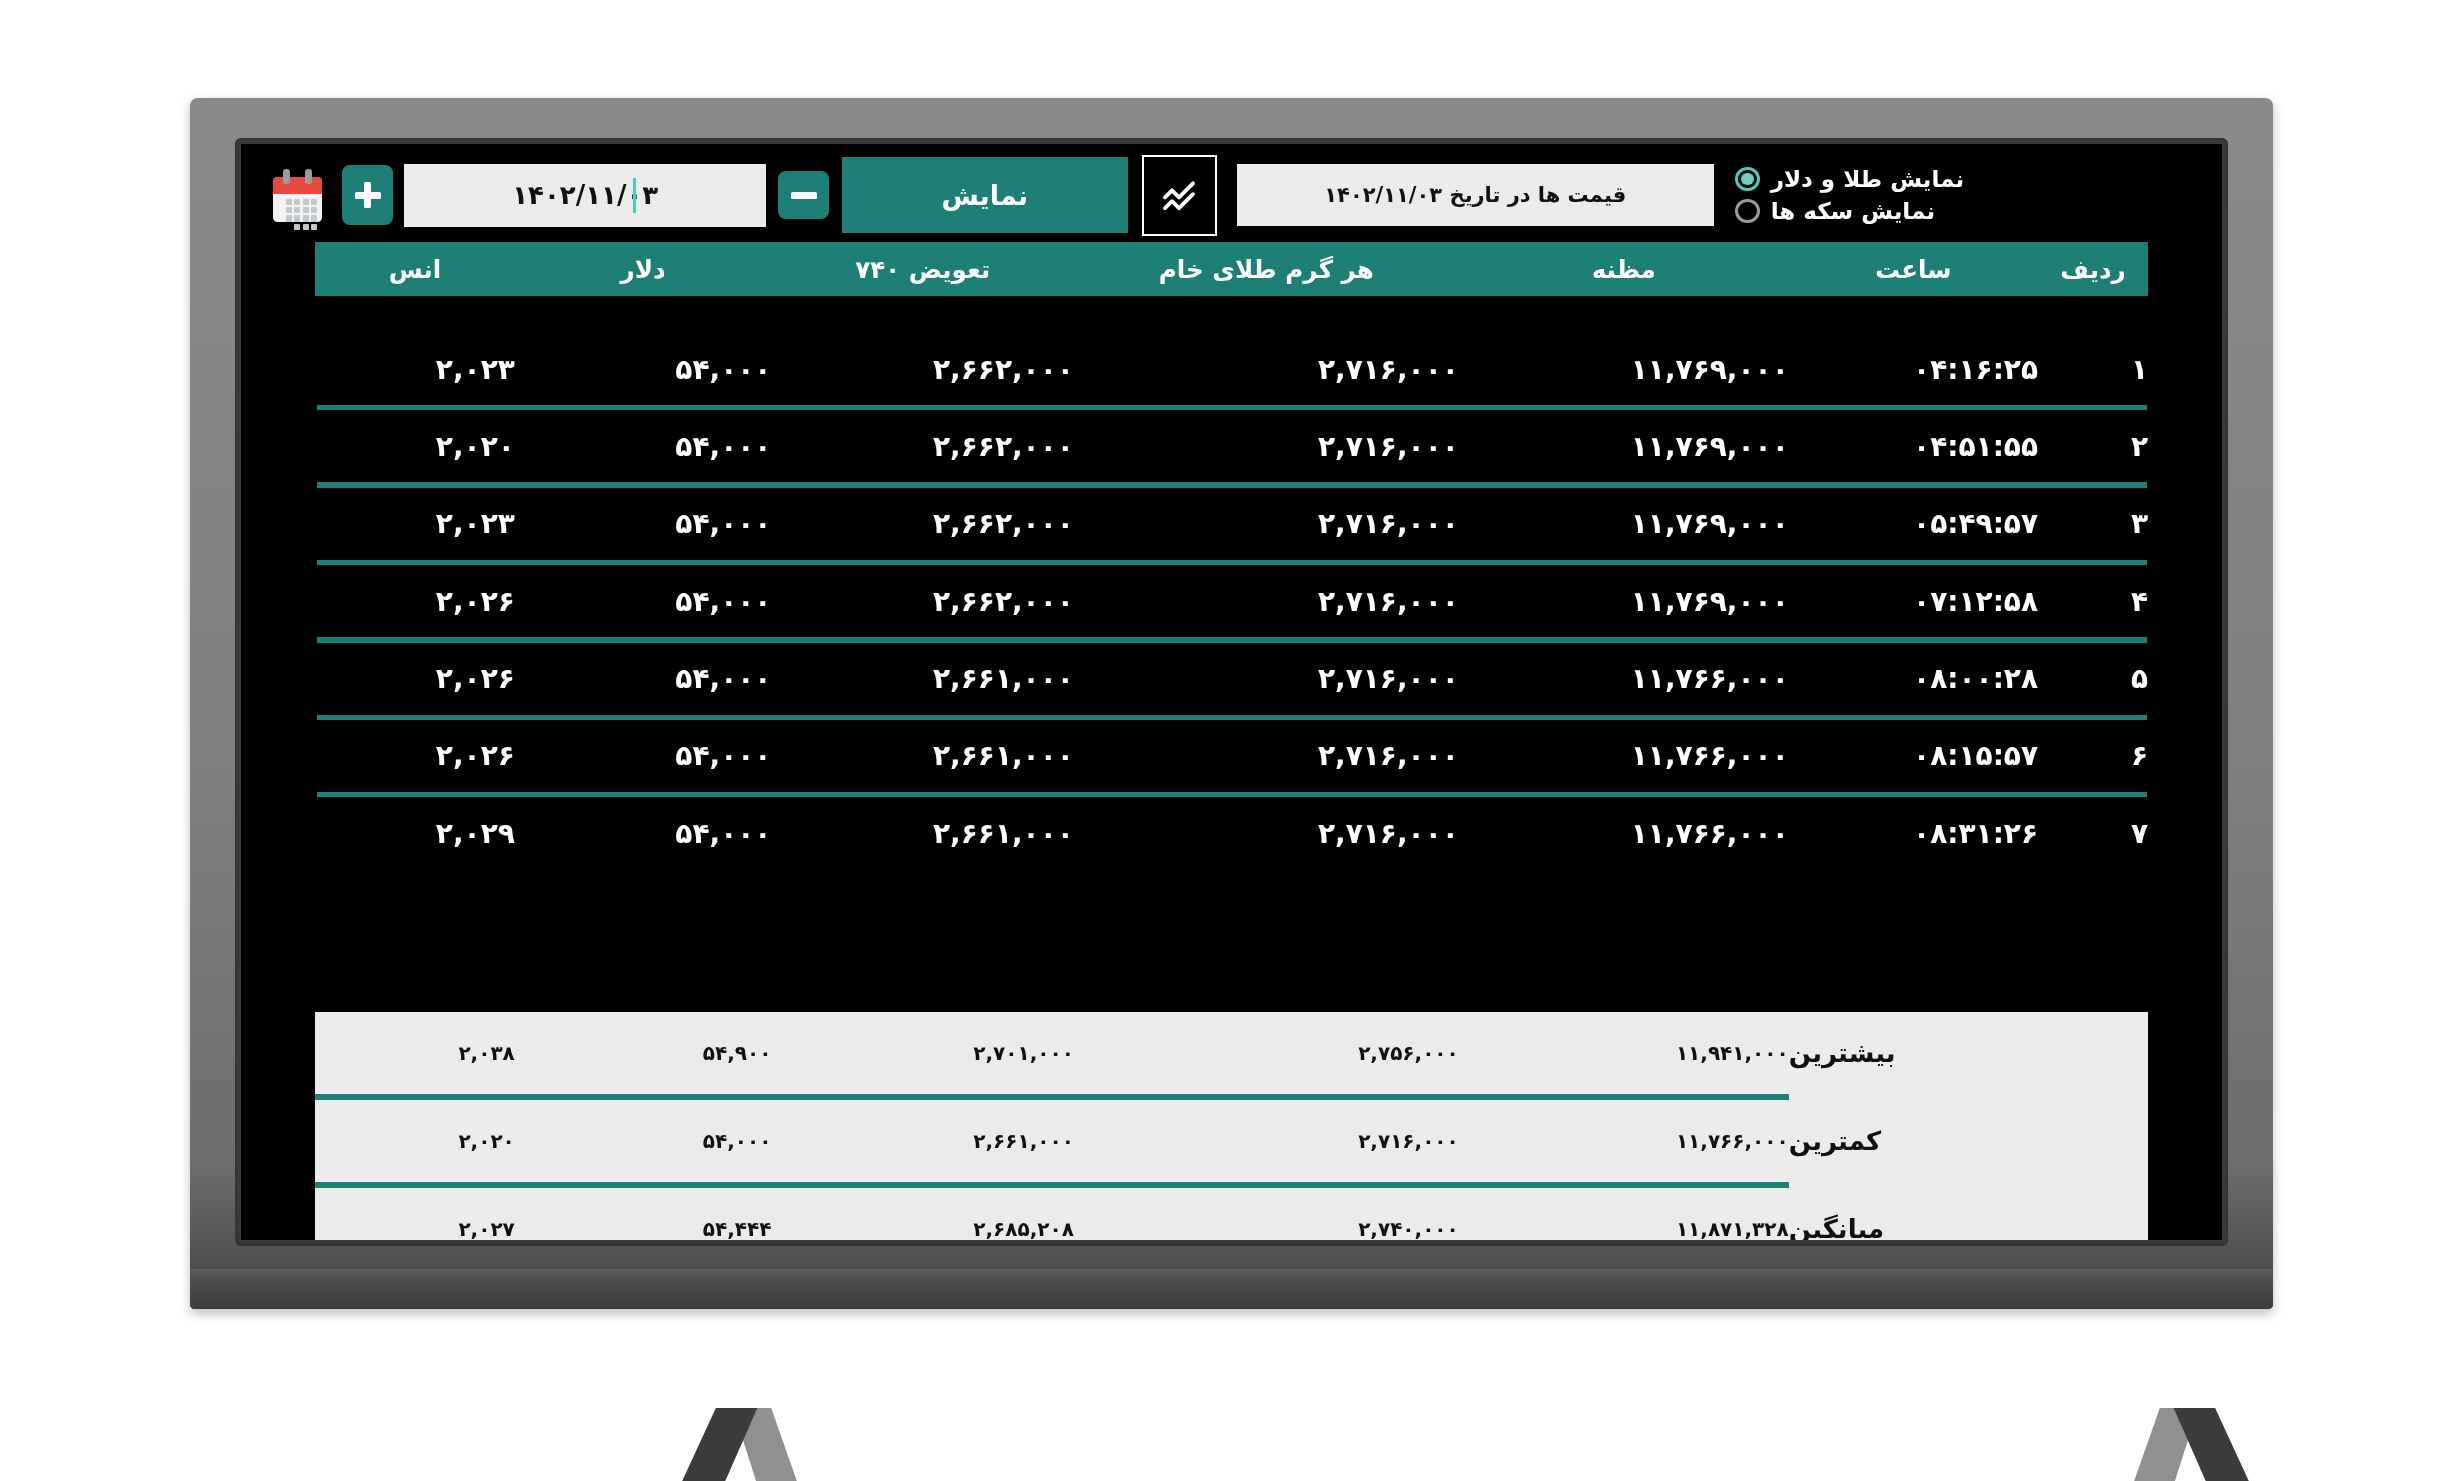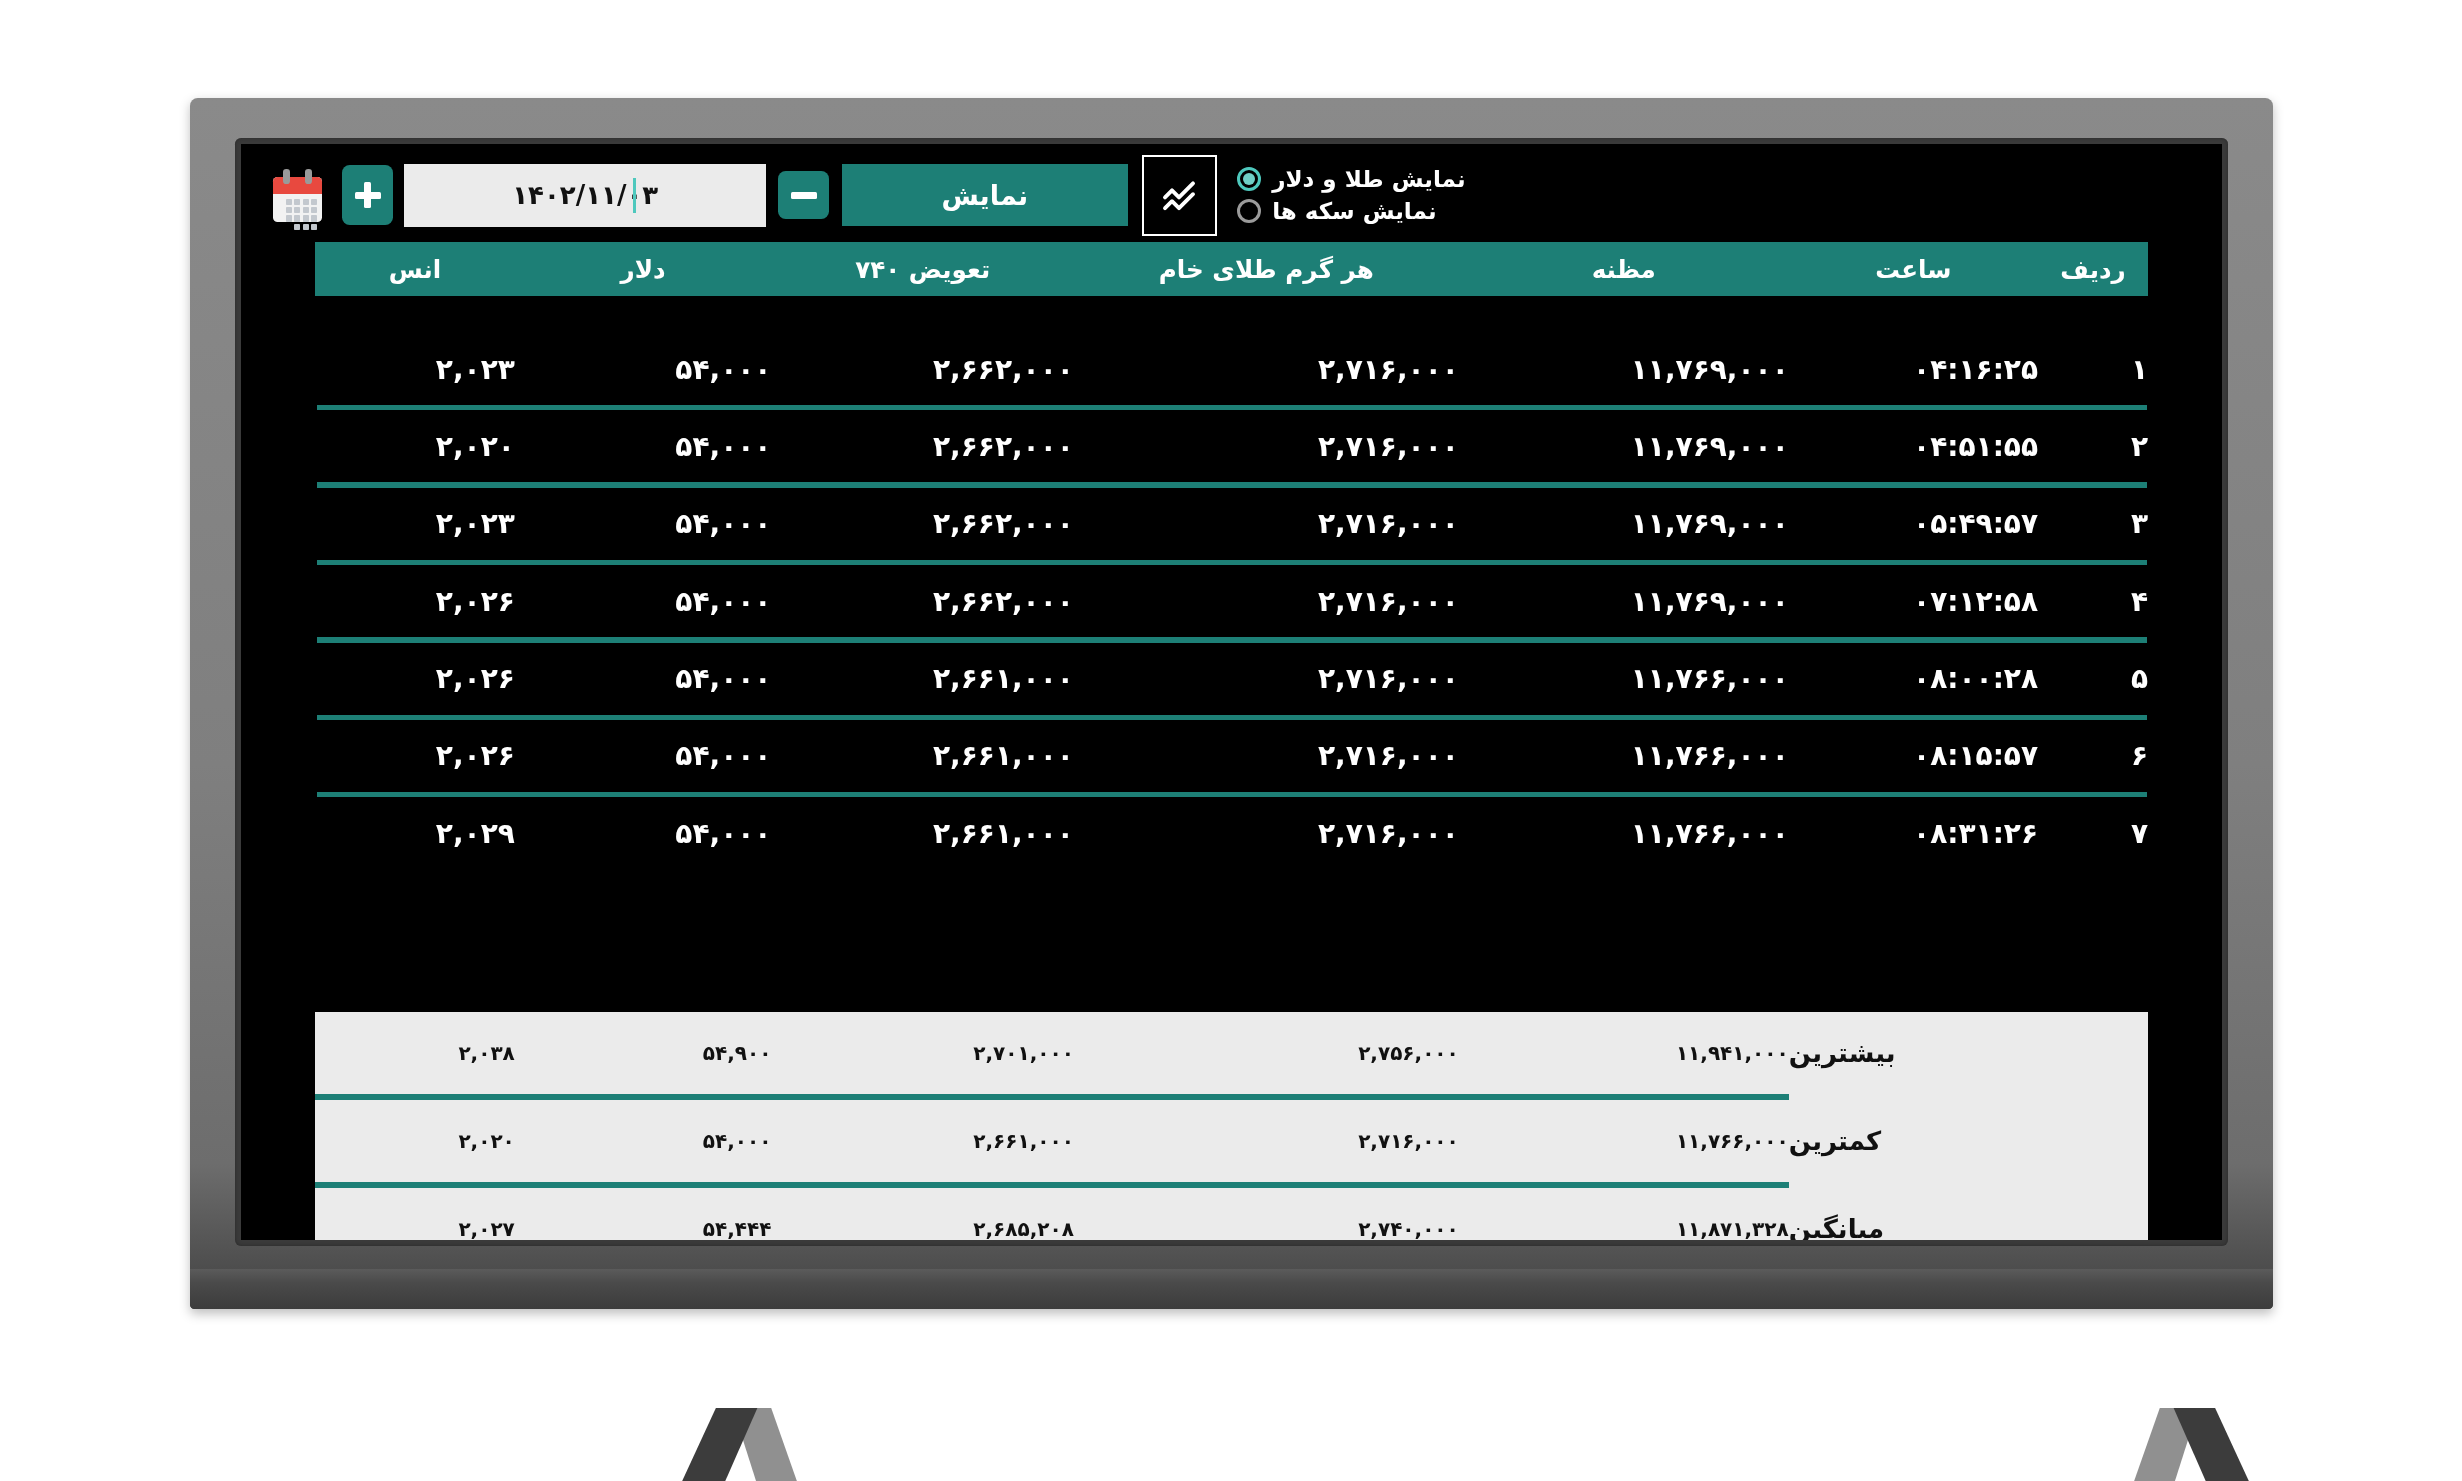--- a/index.html
+++ b/index.html
@@ -111,21 +111,21 @@
     width:3.1px;height:35px;background:#4ec8bd;
     left:calc(50% + 48px);
   }
   #date-input-value{
     color:#111;
     font-size:26px;font-weight:700;
     letter-spacing:0.8px;
   }
 
   #show-button{
-    width:286px;height:62px;
+    width:286px;height:76px;
     background:#1d7f76;
     color:#fff;
     display:flex;align-items:center;justify-content:center;
     font-size:27px;font-weight:700;
     flex:0 0 auto;
     margin-right:14px;
   }
   #chart-icon-button{
     width:71px;height:77px;
     border:2.3px solid #ffffff;
@@ -299,20 +299,21 @@
 
         <div id="show-button">نمایش</div>
 
         <div id="chart-icon-button">
           <svg width="42" height="42" viewBox="0 0 54 54">
             <polyline points="9,30 18,21 27,30 45,12" fill="none" stroke="#ffffff" stroke-width="5" stroke-linecap="round" stroke-linejoin="round"></polyline>
             <polyline points="9,44 18,35 27,44 45,26" fill="none" stroke="#ffffff" stroke-width="5" stroke-linecap="round" stroke-linejoin="round"></polyline>
           </svg>
         </div>
 
+        <div id="title-box">قیمت ها در تاریخ ۱۴۰۲/۱۱/۰۳</div>
 
         <div id="radio-group">
           <div class="radio-row">
             <span class="radio-dot on"></span>
             <span class="radio-label">نمایش طلا و دلار</span>
           </div>
           <div class="radio-row">
             <span class="radio-dot"></span>
             <span class="radio-label">نمایش سکه ها</span>
           </div>

